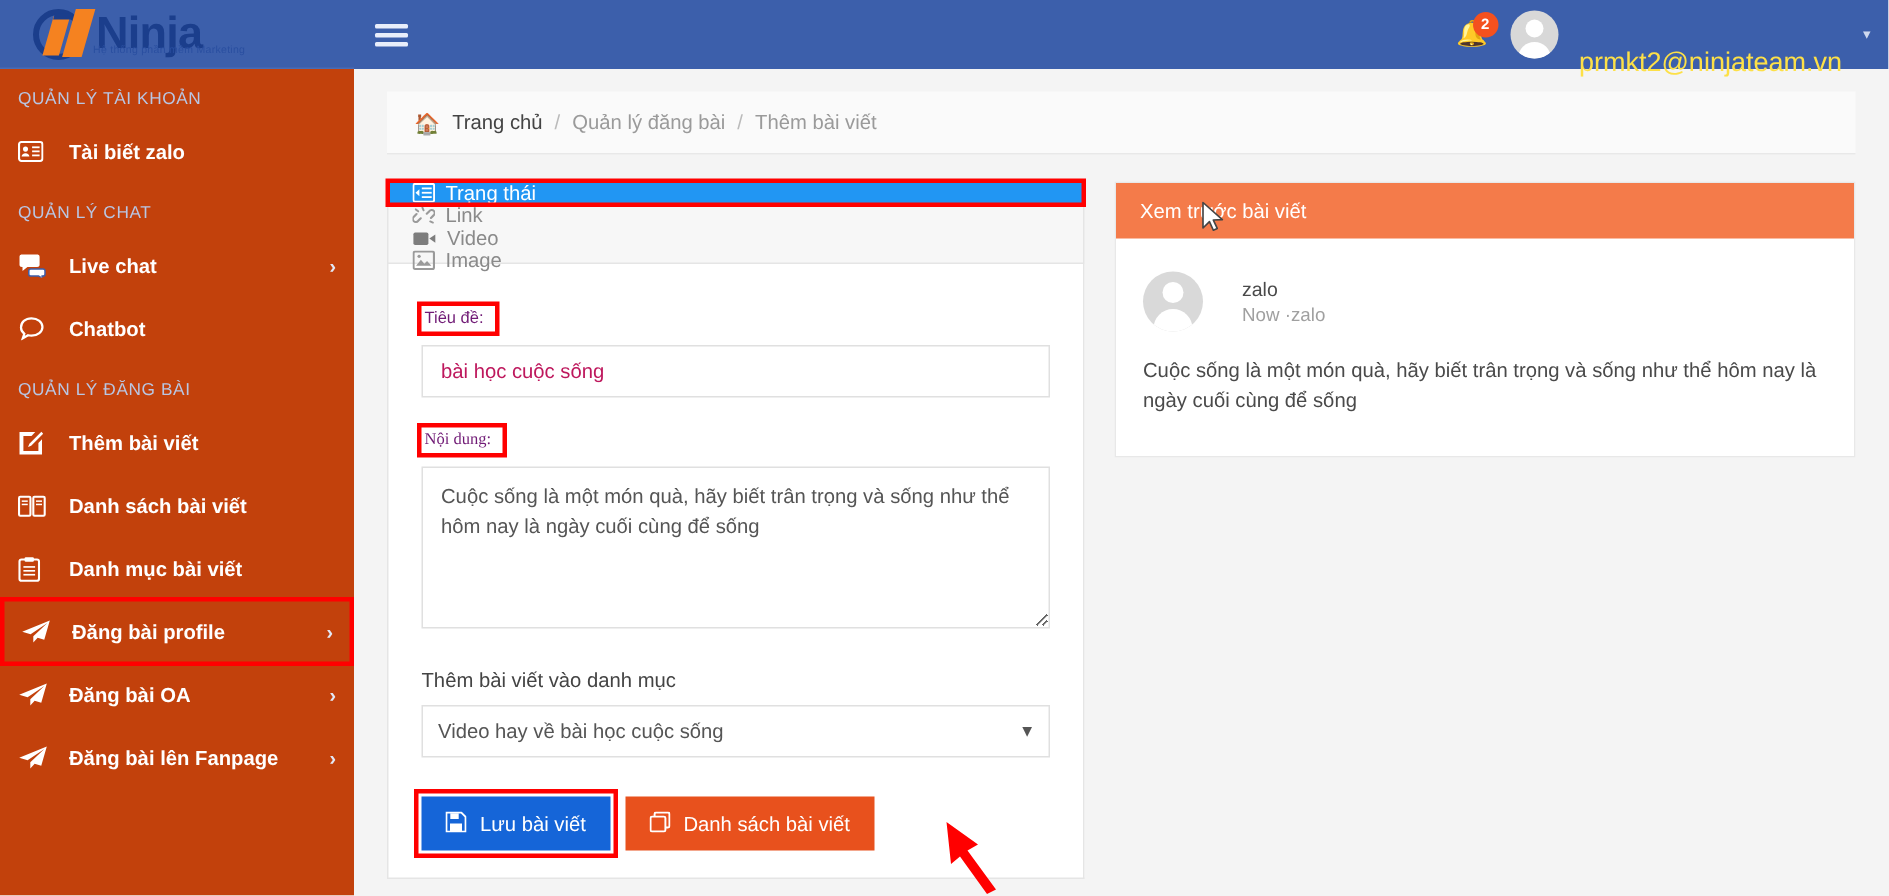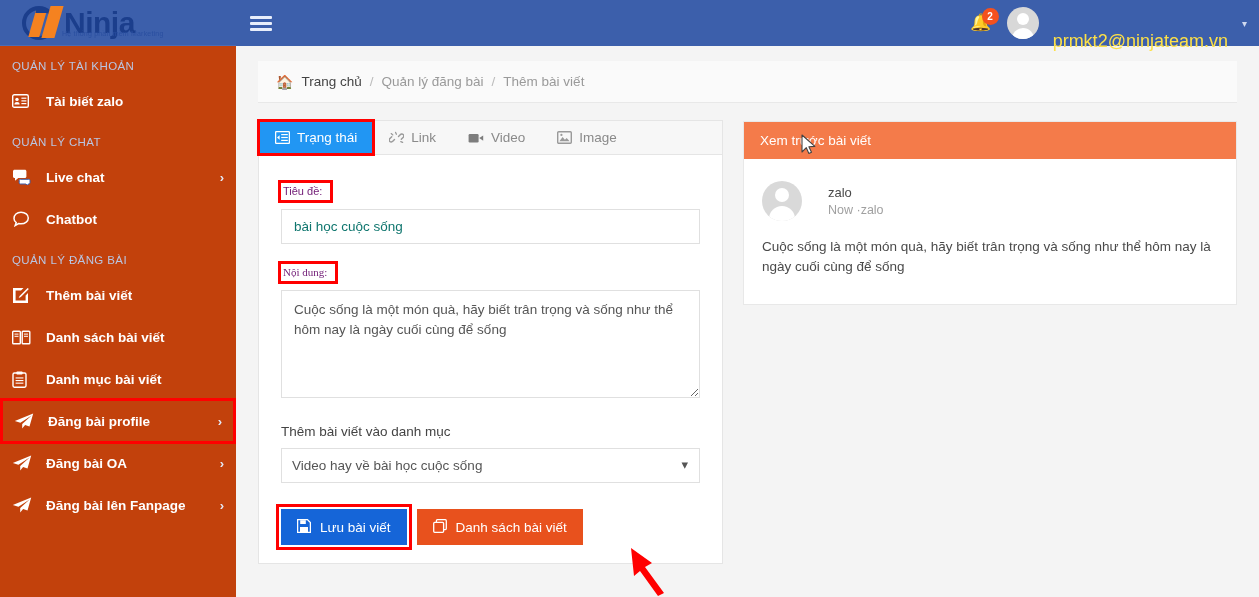--- a/index.html
+++ b/index.html
@@ -117,42 +117,42 @@
   .crumb-m { color: #9a9a9a; }
 
   
   .content { display: flex; padding: 18px 22px 0 22px; gap: 20px; }
   .card-left {
     width: 465px; background: #ffffff;
     border: 1px solid #e5e5e5; border-top: none;
     position: relative; min-height: 440px;
   }
   .tabs {
-    display: flex; align-items: stretch; height: 35px;
+    display: flex; align-items: stretch; height: 56px;
     background: #f7f7f7; border: 1px solid #e5e5e5; border-bottom: 1px solid #e5e5e5;
-    margin-left: -1px; margin-right: -1px; margin-top: -1px;
+    margin-left: -1px; margin-right: -1px; margin-top: -1px; flex-direction: column;
   }
   .tab {
     display: flex; align-items: center; gap: 7px;
     padding: 0 16px; font-size: 13.5px; color: #8a8a8a; cursor: pointer;
   }
   .tab.active {
     background: #2196f3; color: #ffffff; font-weight: normal;
     outline: 3px solid #ff0000; outline-offset: -1px; z-index: 3;
   }
   .tab .tico { font-size: 14px; display: inline-flex; }
 
   .form { padding: 26px 22px 18px 22px; }
   .flabel {
     font-size: 11px; color: #701a75; margin-bottom: 9px; display: inline-block;
   }
   .flabel.boxed { outline: 3px solid #ff0000; padding: 2px 8px 3px 2px; }
   .finput {
     width: 100%; height: 35px; border: 1px solid #e0e0e0; background: #fff;
-    font-size: 13.5px; color: #0f766e; padding: 4px 12px;
+    font-size: 13.5px; color: #be185d; padding: 4px 12px;
     font-family: "Liberation Sans", sans-serif; outline: none;
   }
   .ftext {
     width: 100%; height: 108px; border: 1px solid #e0e0e0; background: #fff;
     font-size: 13.5px; color: #555; padding: 9px 12px; line-height: 1.45;
     font-family: "Liberation Sans", sans-serif; resize: vertical; outline: none;
   }
   .gap-lbl { margin-top: 20px; font-family: Liberation Serif, serif; }
   .sel-label { font-size: 13.5px; color: #444; margin: 22px 0 9px 0; }
   .fselect {

